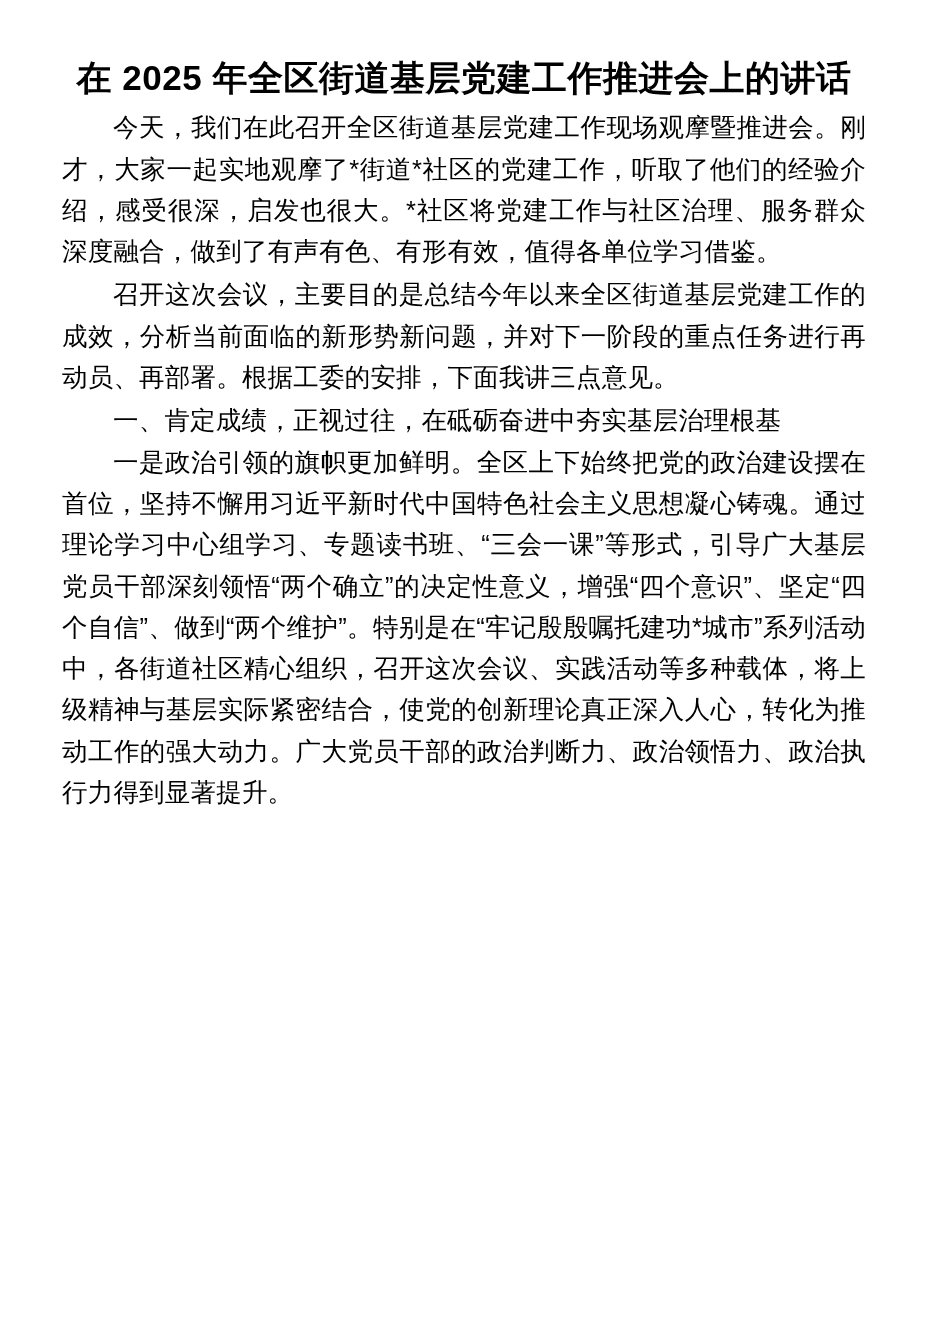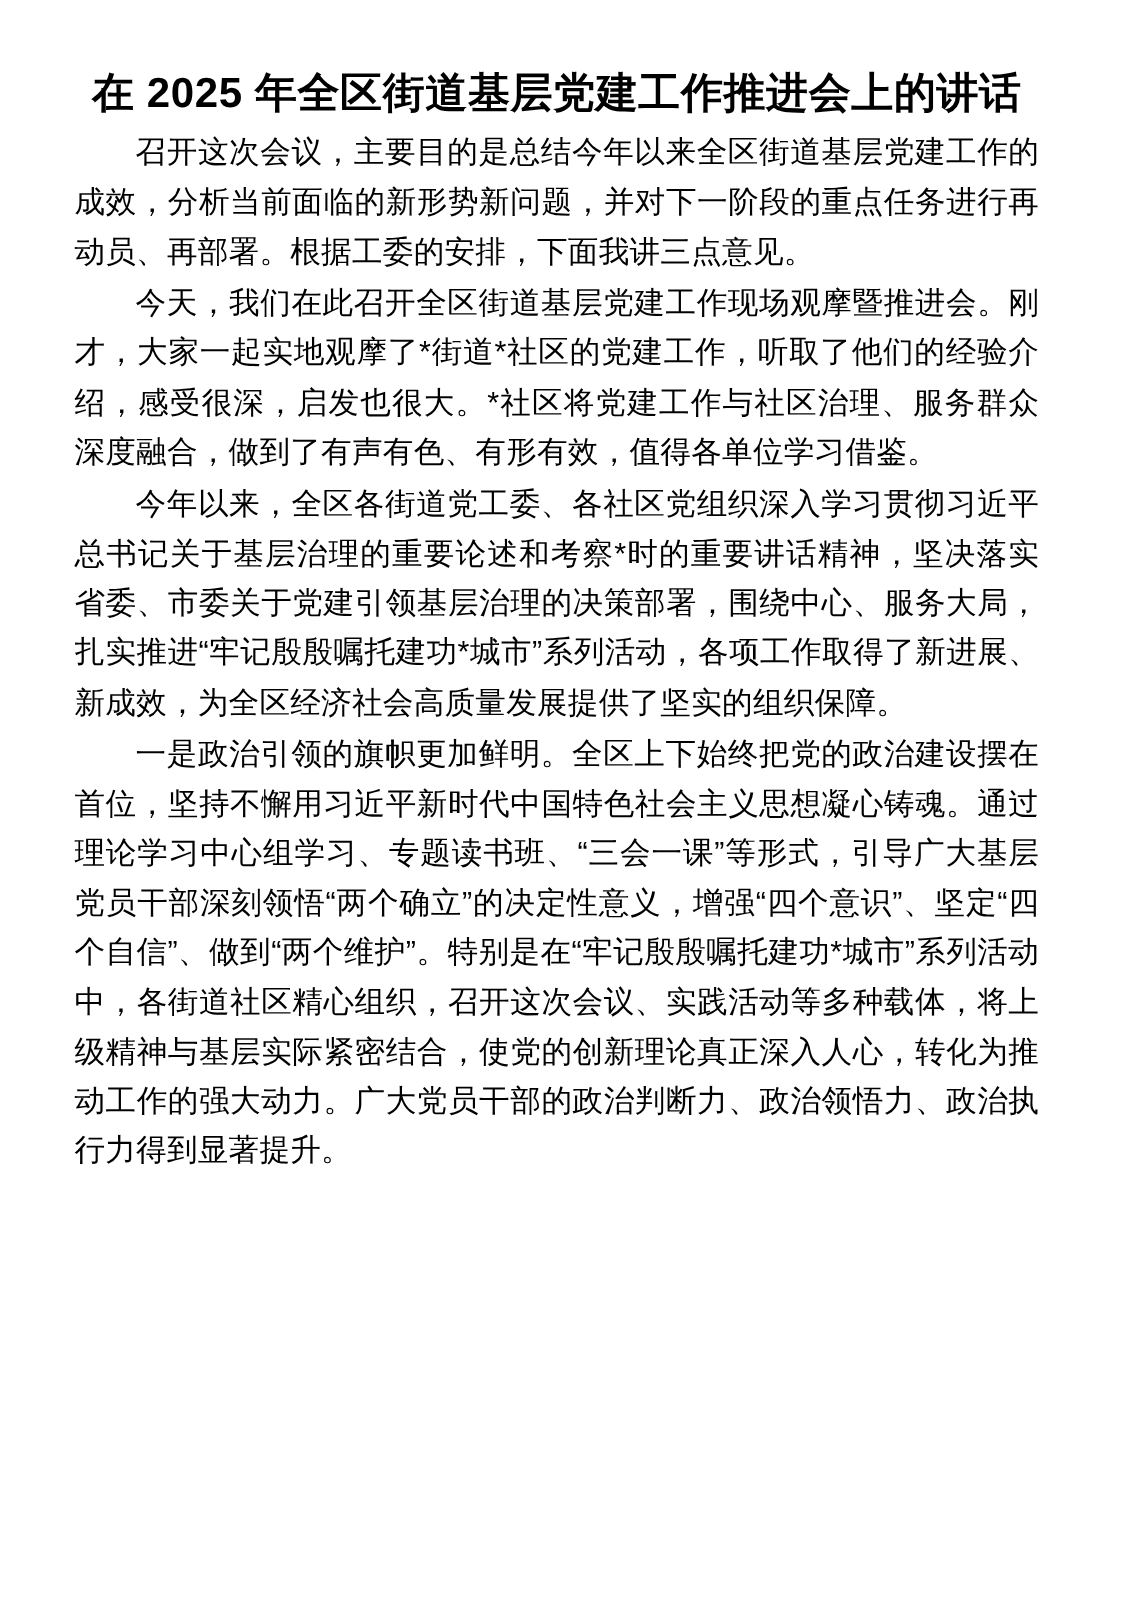--- a/index.html
+++ b/index.html
@@ -57,22 +57,22 @@
   }
 </style>
 </head>
 <body>
 
 <div class="page">
 
   <h1 class="doc-title">在 2025 年全区街道基层党建工作推进会上的讲话</h1>
 
 
+  <p class="para">今天，我们在此召开全区街道基层党建工作现场观摩暨推进会。刚才，大家一起实地观摩了*街道*社区的党建工作，听取了他们的经验介绍，感受很深，启发也很大。*社区将党建工作与社区治理、服务群众深度融合，做到了有声有色、有形有效，值得各单位学习借鉴。</p>
+
   <p class="para">召开这次会议，主要目的是总结今年以来全区街道基层党建工作的成效，分析当前面临的新形势新问题，并对下一阶段的重点任务进行再动员、再部署。根据工委的安排，下面我讲三点意见。</p>
 
-  <p class="para">今天，我们在此召开全区街道基层党建工作现场观摩暨推进会。刚才，大家一起实地观摩了*街道*社区的党建工作，听取了他们的经验介绍，感受很深，启发也很大。*社区将党建工作与社区治理、服务群众深度融合，做到了有声有色、有形有效，值得各单位学习借鉴。</p>
+  <p class="heading-para">一、肯定成绩，正视过往，在砥砺奋进中夯实基层治理根基</p>
 
-
-  <p class="para">今年以来，全区各街道党工委、各社区党组织深入学习贯彻习近平总书记关于基层治理的重要论述和考察*时的重要讲话精神，坚决落实省委、市委关于党建引领基层治理的决策部署，围绕中心、服务大局，扎实推进“牢记殷殷嘱托建功*城市”系列活动，各项工作取得了新进展、新成效，为全区经济社会高质量发展提供了坚实的组织保障。</p>
 
   <p class="para">一是政治引领的旗帜更加鲜明。全区上下始终把党的政治建设摆在首位，坚持不懈用习近平新时代中国特色社会主义思想凝心铸魂。通过理论学习中心组学习、专题读书班、“三会一课”等形式，引导广大基层党员干部深刻领悟“两个确立”的决定性意义，增强“四个意识”、坚定“四个自信”、做到“两个维护”。特别是在“牢记殷殷嘱托建功*城市”系列活动中，各街道社区精心组织，召开这次会议、实践活动等多种载体，将上级精神与基层实际紧密结合，使党的创新理论真正深入人心，转化为推动工作的强大动力。广大党员干部的政治判断力、政治领悟力、政治执行力得到显著提升。</p>
 
 </div>
 
 </body></html>

